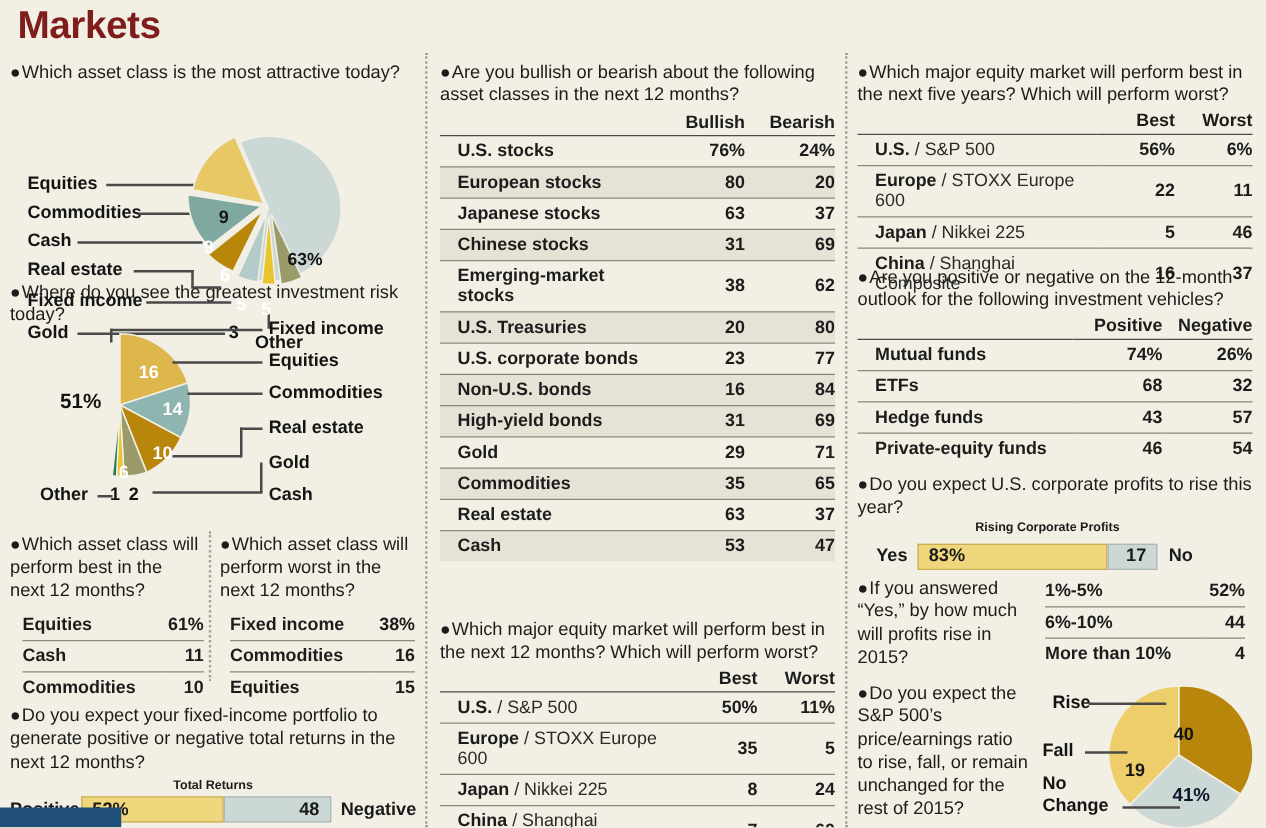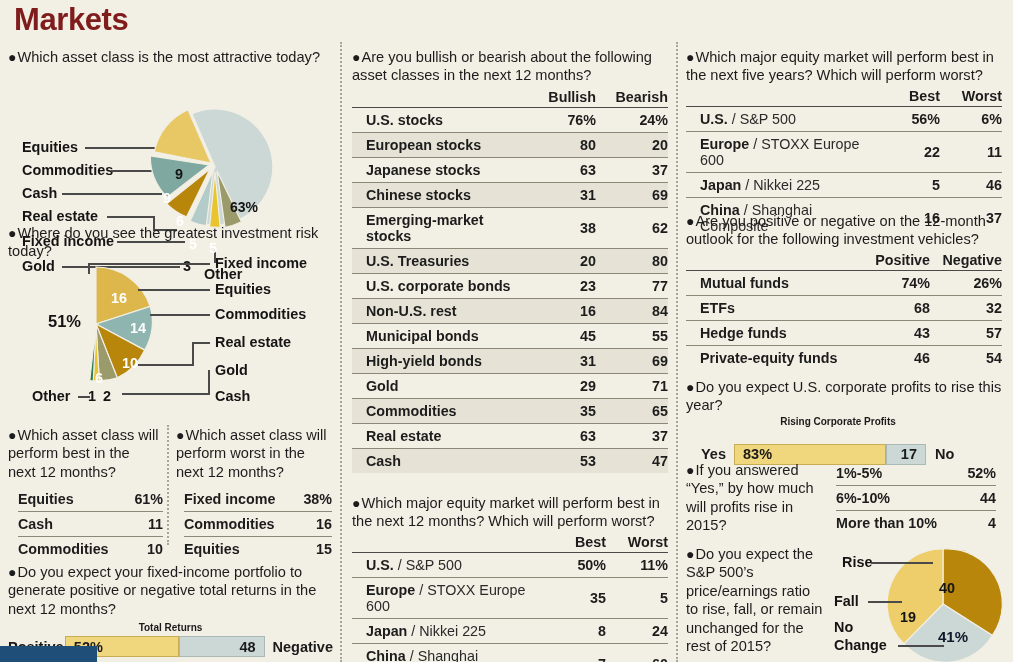--- a/index.html
+++ b/index.html
@@ -338,28 +338,23 @@
         <td class="lbl" style="padding-left:14px;">U.S. Treasuries</td>
         <td class="num">20</td>
         <td class="num">80</td>
       </tr>
       <tr class="rule-bot">
         <td class="lbl" style="padding-left:14px;">U.S. corporate bonds</td>
         <td class="num">23</td>
         <td class="num">77</td>
       </tr>
       <tr class="rule-bot shaded">
-        <td class="lbl" style="padding-left:14px;">Non-U.S. rest</td>
+        <td class="lbl" style="padding-left:14px;">Non-U.S. bonds</td>
         <td class="num">16</td>
         <td class="num">84</td>
-      </tr>
-      <tr class="rule-bot">
-        <td class="lbl" style="padding-left:14px;">Municipal bonds</td>
-        <td class="num">45</td>
-        <td class="num">55</td>
       </tr>
       <tr class="rule-bot shaded">
         <td class="lbl" style="padding-left:14px;">High-yield bonds</td>
         <td class="num">31</td>
         <td class="num">69</td>
       </tr>
       <tr class="rule-bot">
         <td class="lbl" style="padding-left:14px;">Gold</td>
         <td class="num">29</td>
         <td class="num">71</td>
@@ -486,21 +481,21 @@
       </tr>
     </tbody>
       </table>
   </div>
 
   <div class="col" style="left:686px; top:378px; width:320px;">
     <div class="q">
       <span class="bullet">●</span><span>Do you expect U.S. corporate profits to rise this year?</span>
     </div>
     <div class="bar-title" style="margin-top:1px; margin-left:-16px;">Rising Corporate Profits</div>
-    <div class="bar-row" style="margin-top:17px;">
+    <div class="bar-row" style="margin-top:7px;">
       <div class="bar-side" style="width:48px; justify-content:flex-end; padding-right:8px;">Yes</div>
       <div class="bar-seg bar-yellow" style="width:152px;">83%</div>
       <div class="bar-seg bar-grey" style="width:40px;">17</div>
       <div class="bar-side" style="padding-left:9px;">No</div>
     </div>
   </div>
 
   <div class="col" style="left:686px; top:461px; width:320px;">
     <div class="q" style="float:left; width:150px;">
       <span class="bullet">●</span><span>If you answered “Yes,” by how much will profits rise in 2015?</span>

